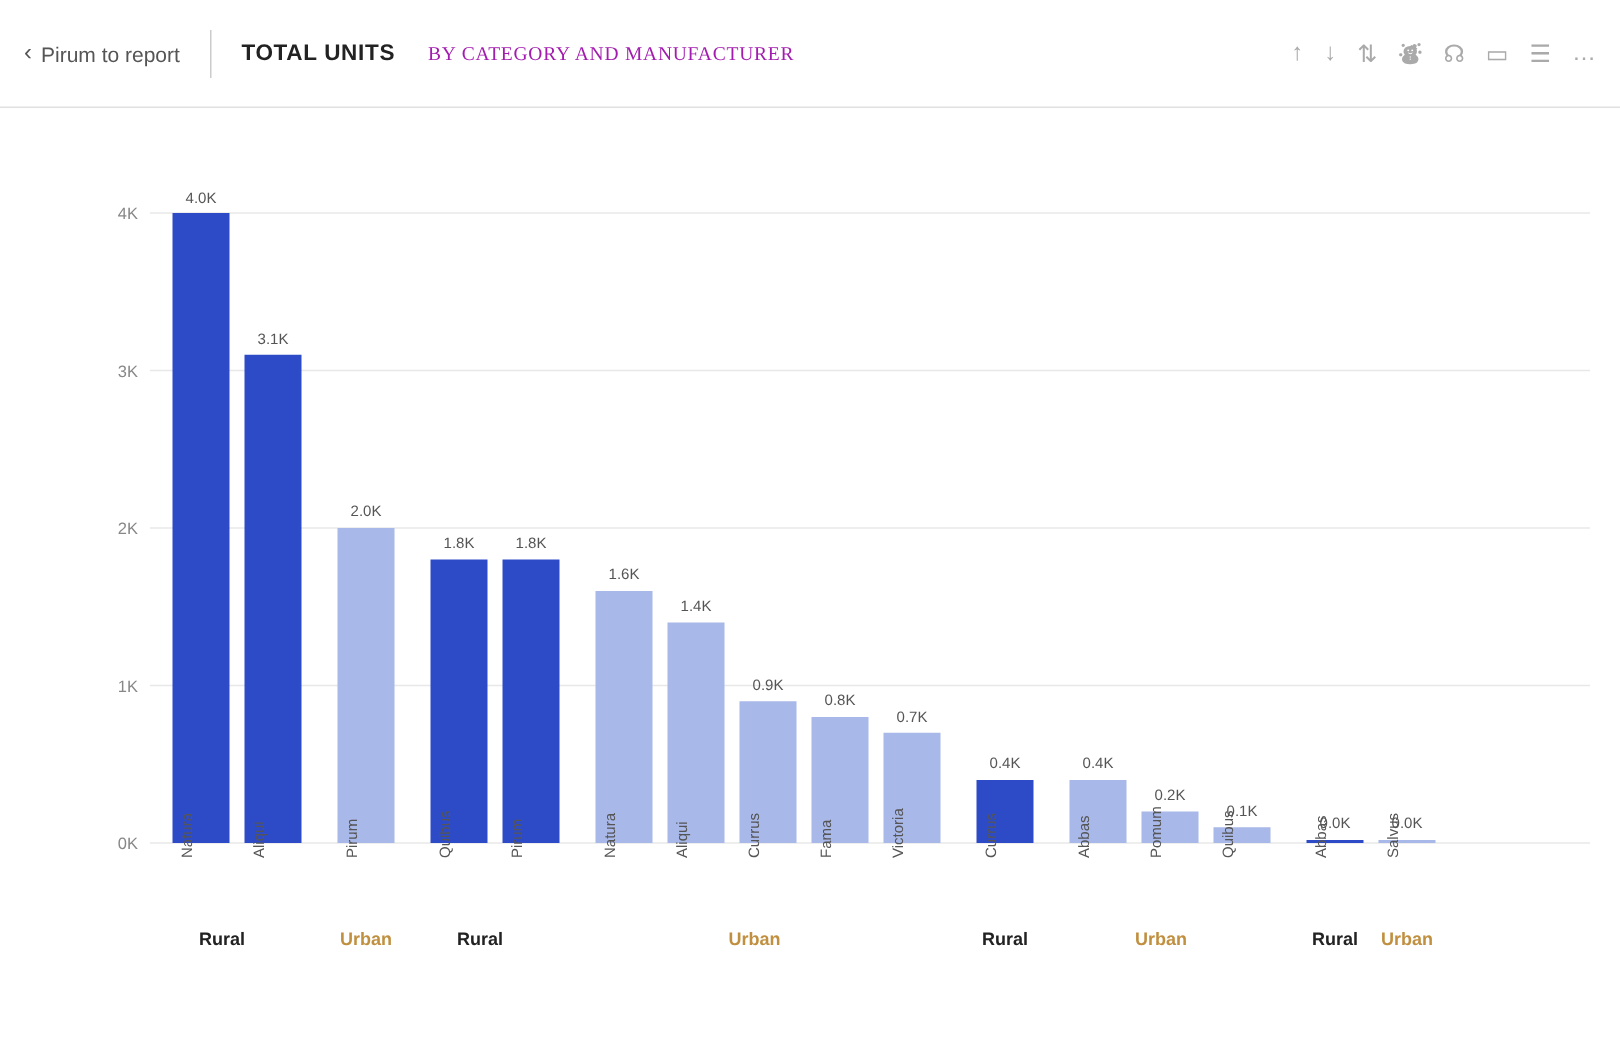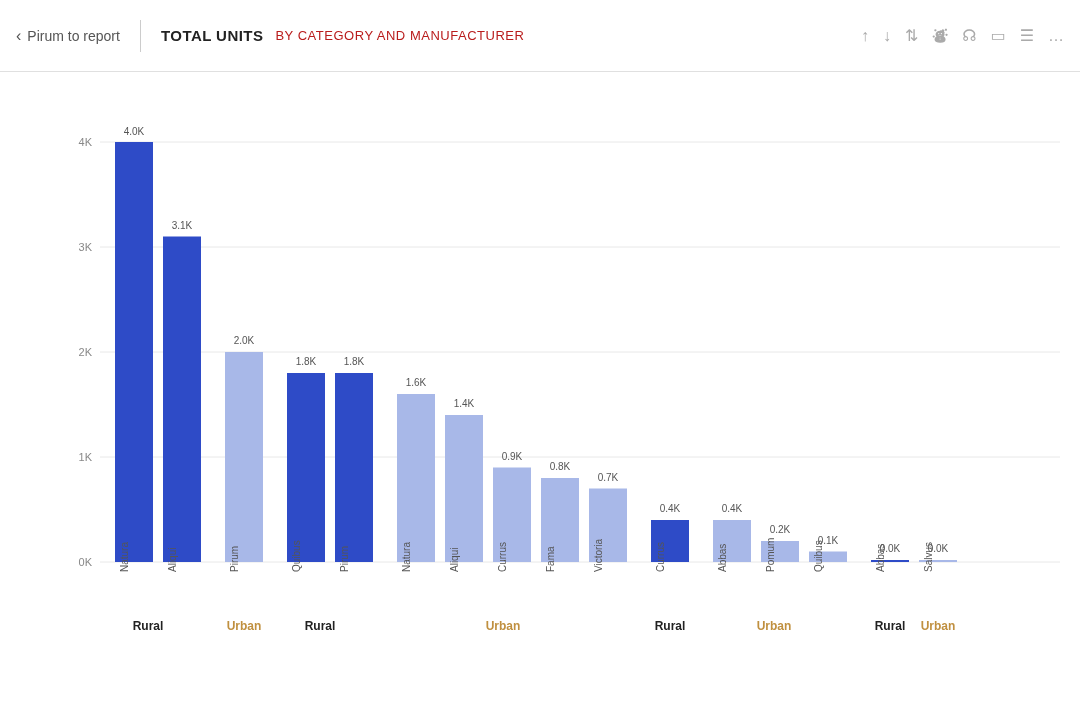--- a/index.html
+++ b/index.html
@@ -47,23 +47,25 @@
     }
     .header-title {
       font-size: 15px;
       font-weight: 700;
       color: #222;
       letter-spacing: 0.03em;
       text-transform: uppercase;
     }
     .header-subtitle {
       font-size: 13px;
-      color: #b91c1c;
+      color: #a21caf;
+      margin-left: 10px;
       letter-spacing: 0.04em;
       text-transform: uppercase;
+      font-family: Liberation Serif, serif;
     }
     .header-icons {
       display: flex;
       align-items: center;
       gap: 14px;
       color: #aaa;
       font-size: 16px;
     }
 
     

